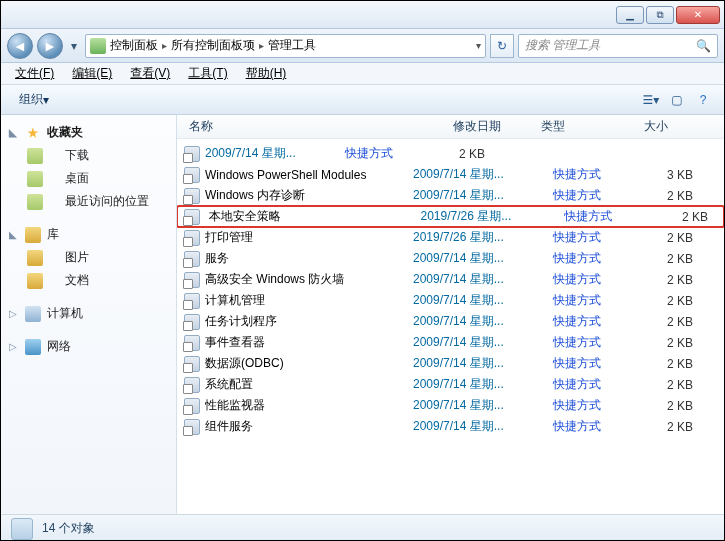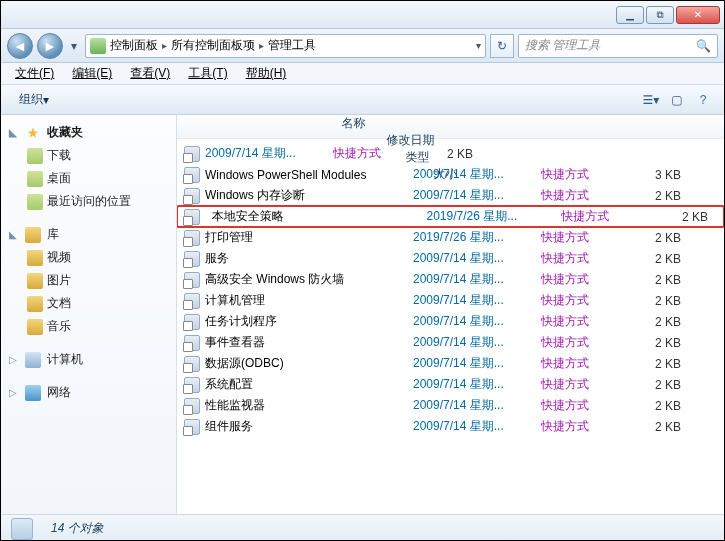--- a/index.html
+++ b/index.html
@@ -103,58 +103,57 @@
   .sidebar {
     width: 176px;
     background: linear-gradient(to bottom,#fcfdff,#f2f6fb);
     border-right:1px solid #d6e0ea;
     padding:6px 4px;
     overflow:hidden;
   }
   .side-group { margin-bottom:10px;}
   .side-head { display:flex;align-items:center;gap:6px;padding:3px 4px;color:#1a1a1a;}
   .side-head.fav { font-weight:bold;}
-  .side-item { display:flex;align-items:center;gap:4px;padding:3px 4px 3px 22px;color:#1a1a1a;}
+  .side-item { display:flex;align-items:center;gap:22px;padding:3px 4px 3px 22px;color:#1a1a1a;}
   .star { width:16px;height:16px;display:flex;align-items:center;justify-content:center;color:#f6b73c;}
   .folder-i{ width:16px;height:16px;background:linear-gradient(to bottom,#cfe39a,#a6c96a);border-radius:2px;}
   .lib-i{ width:16px;height:16px;background:linear-gradient(to bottom,#f3d77e,#d8a93a);border-radius:2px;}
   .disk-i{ width:16px;height:16px;background:linear-gradient(to bottom,#d3e3f2,#8fb2d2);border-radius:2px;}
   .net-i{ width:16px;height:16px;background:linear-gradient(to bottom,#9fd0f0,#4a94c8);border-radius:2px;}
   .tri{ color:#7a8fa5; font-size:10px; width:10px;}
   
   .content { flex:1; background:#fff; overflow:hidden;}
   .cols {
     display:flex; align-items:center;
     height:24px; border-bottom:1px solid #e4eaf0;
     padding:0 6px; color:#1a3a5a;
     background:linear-gradient(to bottom,#fdfefe,#f2f6fa);
-    flex-direction:column;
   }
   .col-name{width:230px;padding-left:6px;}
-  .col-date{width:128px;}
+  .col-date{width:128px;text-align:center;}
   .col-type{width:90px;}
   .col-size{width:60px;text-align:center;padding-right:10px;}
   .rows { padding:4px 0;}
   .row { display:flex;align-items:center;height:21px;padding:0 6px;color:#000;}
   .row .ic{width:18px;height:16px;display:flex;align-items:center;justify-content:center;margin-right:4px;}
   .row .nm{width:208px;white-space:nowrap;overflow:hidden;text-overflow:ellipsis;}
   .row .dt{width:128px;color:#0369a1;white-space:nowrap;overflow:hidden;text-overflow:ellipsis;}
-  .row .tp{width:90px;color:#a21caf;}
+  .row .tp{width:90px;color:#1d4ed8;margin-left:12px;}
   .row .sz{width:60px;text-align:right;color:#333;padding-right:10px;}
   .row.hl{ outline:2px solid #d9372c; outline-offset:-1px; border-radius:2px;justify-content:space-between;}
   .shortcut-i {
     width:16px;height:16px;background:linear-gradient(to bottom,#e9eef5,#c4d2e2);border:1px solid #95adc4;border-radius:2px;position:relative;
   }
   .shortcut-i::after{content:"";position:absolute;left:-2px;bottom:-2px;width:8px;height:8px;background:#fff;border:1px solid #888;border-radius:1px;}
   
   .statusbar {
     height:28px;
     background:linear-gradient(to bottom,#f2f7fc,#e3ecf5);
     border-top:1px solid #cdd9e5;
-    display:flex;align-items:center;padding:4px 10px;gap:18px;color:#274764;font-style:italic;
+    display:flex;align-items:center;padding:4px 10px;gap:9px;color:#274764;
   }
   .status-ic{width:22px;height:22px;background:linear-gradient(to bottom,#dceaf6,#b6d0e6);border:1px solid #99b6cf;border-radius:3px;}
 </style>
 </head>
 <body>
 
 <div class="titlebar">
   <div class="win-btn">▁</div>
   <div class="win-btn">⧉</div>
   <div class="win-btn close">✕</div>
@@ -227,33 +226,25 @@
     </div>
 
     <div class="side-group">
       <div class="side-head">
         <span class="tri">◣</span>
         <span class="lib-i"></span>
         <span>库</span>
       </div>
       <div class="side-item">
           <span class="lib-i"></span>
-          <span>视频</span>
-        </div>
-      <div class="side-item">
-          <span class="lib-i"></span>
           <span>图片</span>
         </div>
       <div class="side-item">
           <span class="lib-i"></span>
           <span>文档</span>
-        </div>
-      <div class="side-item">
-          <span class="lib-i"></span>
-          <span>音乐</span>
         </div>
     </div>
 
     <div class="side-group">
       <div class="side-head">
         <span class="tri">▷</span>
         <span class="disk-i"></span>
         <span>计算机</span>
       </div>
     </div>

